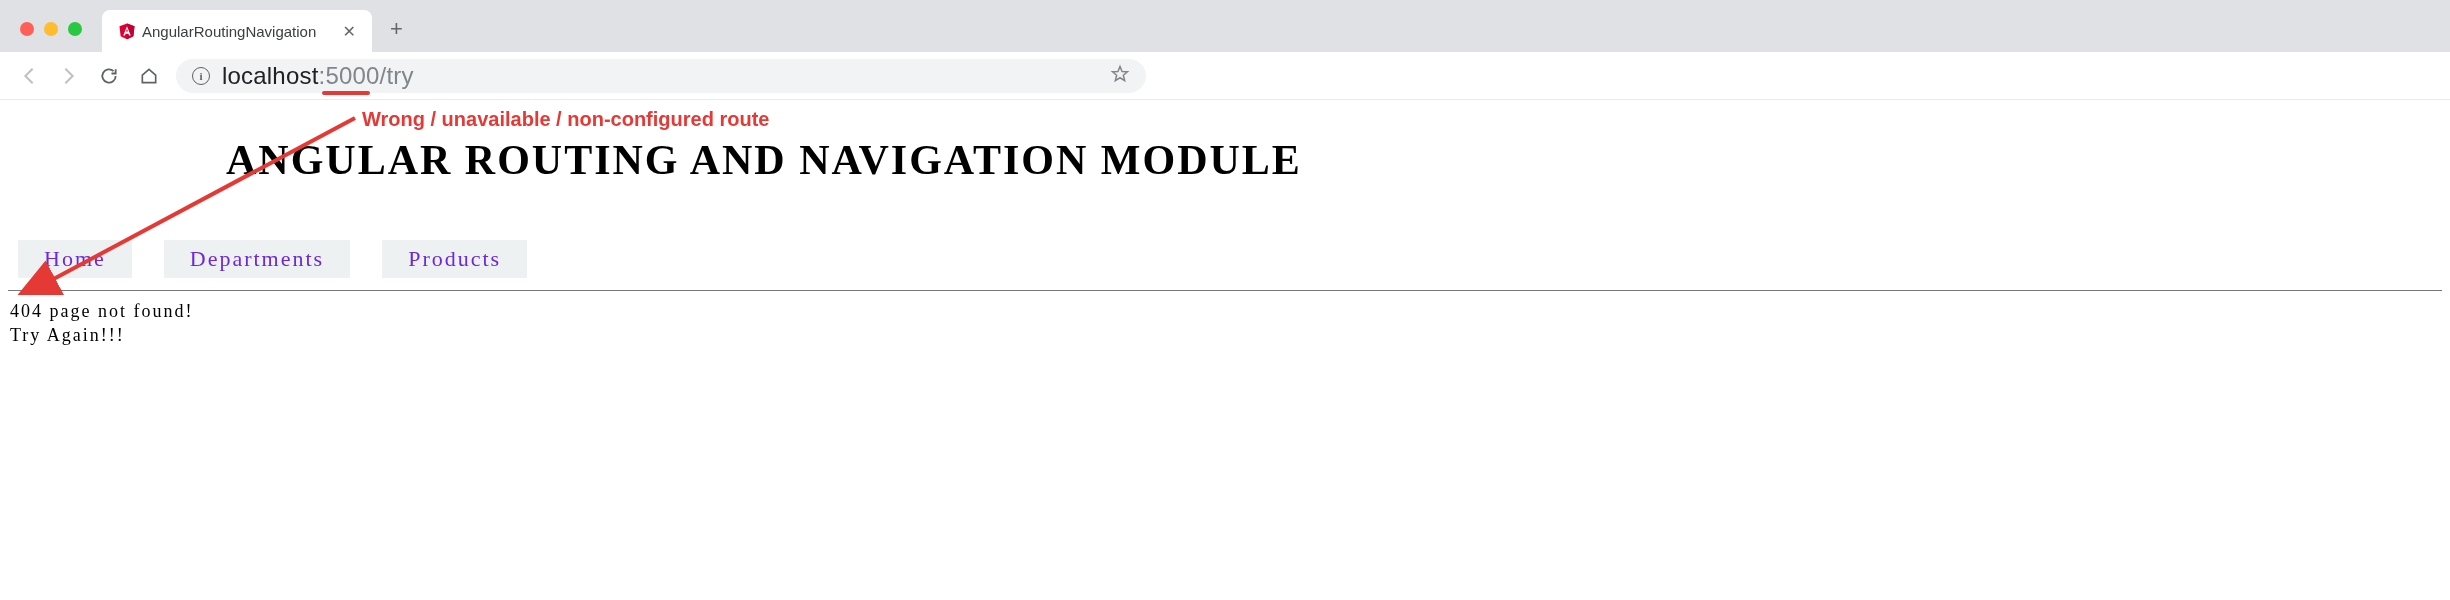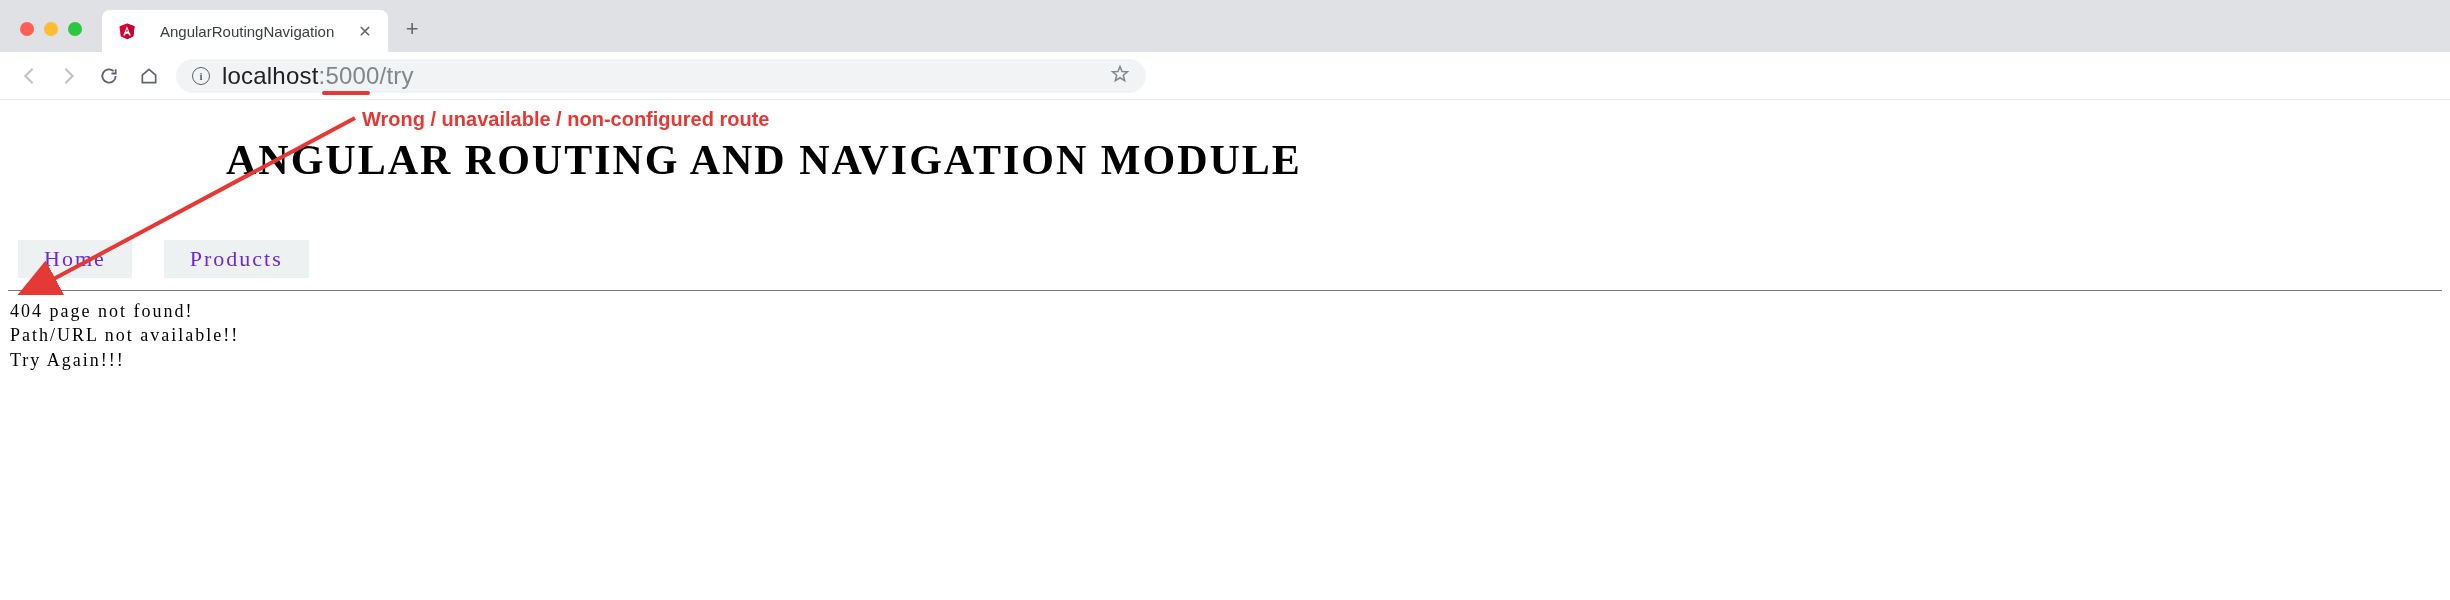--- a/index.html
+++ b/index.html
@@ -6,21 +6,21 @@
     body { font-family: -apple-system, BlinkMacSystemFont, "Segoe UI", Arial, sans-serif; background: #fff; width: 2450px; height: 600px; }
 
     
     .browser-top { background: #dfe1e5; height: 52px; display: flex; align-items: flex-end; }
     .traffic-lights { display: flex; gap: 10px; padding: 0 20px 16px 20px; align-items: center; }
     .light { width: 14px; height: 14px; border-radius: 50%; }
     .light.red { background: #ff5f57; }
     .light.yellow { background: #febc2e; }
     .light.green { background: #28c840; }
     .tab-bar { display: flex; align-items: flex-end; height: 100%; }
-    .tab { background: #fff; height: 42px; display: flex; align-items: center; gap: 24px; padding: 18px 16px; border-radius: 8px 8px 0 0; min-width: 270px; position: relative; }
+    .tab { background: #fff; height: 42px; display: flex; align-items: center; gap: 6px; padding: 18px 16px; border-radius: 8px 8px 0 0; min-width: 270px; position: relative; }
     .tab-favicon { width: 18px; height: 18px; }
     .tab-title { font-size: 15px; color: #3c4043; flex: 1; }
     .tab-close { color: #666; font-size: 16px; cursor: pointer; }
     .new-tab { color: #666; font-size: 22px; padding: 0 18px 10px 18px; cursor: pointer; }
 
     .nav-bar { background: #fff; height: 48px; display: flex; align-items: center; gap: 14px; padding: 0 16px; border-bottom: 1px solid #e8eaed; }
     .nav-icon { color: #5f6368; display: flex; align-items: center; justify-content: center; width: 26px; height: 26px; cursor: pointer; }
     .nav-icon.disabled { color: #bdc1c6; }
     .address-bar { flex: 0 0 970px; background: #f1f3f4; border-radius: 18px; height: 34px; display: flex; align-items: center; padding: 0 16px; gap: 12px; position: relative; }
     .info-icon { width: 18px; height: 18px; border: 1.5px solid #5f6368; border-radius: 50%; display: flex; align-items: center; justify-content: center; font-size: 11px; color: #5f6368; font-weight: bold; font-family: Georgia, serif; }
@@ -111,23 +111,23 @@
       </marker>
     </defs>
     <line x1="345" y1="18" x2="38" y2="182" stroke="#e53935" stroke-width="4" marker-end="url(#arrowhead)"></line>
   </svg>
   <div class="annotation">Wrong / unavailable / non-configured route</div>
 
   <h1 class="page-title">ANGULAR ROUTING AND NAVIGATION MODULE</h1>
 
   <div class="nav-buttons">
     <button class="nav-btn">Home</button>
+    <button class="nav-btn">Departments</button>
     <button class="nav-btn">Products</button>
   </div>
 
   <hr class="divider">
 
   <div class="error-block">
     <div>404 page not found!</div>
-    <div>Path/URL not available!!</div>
     <div class="try-again">Try Again!!!</div>
   </div>
 </div>
 
 </body></html>

